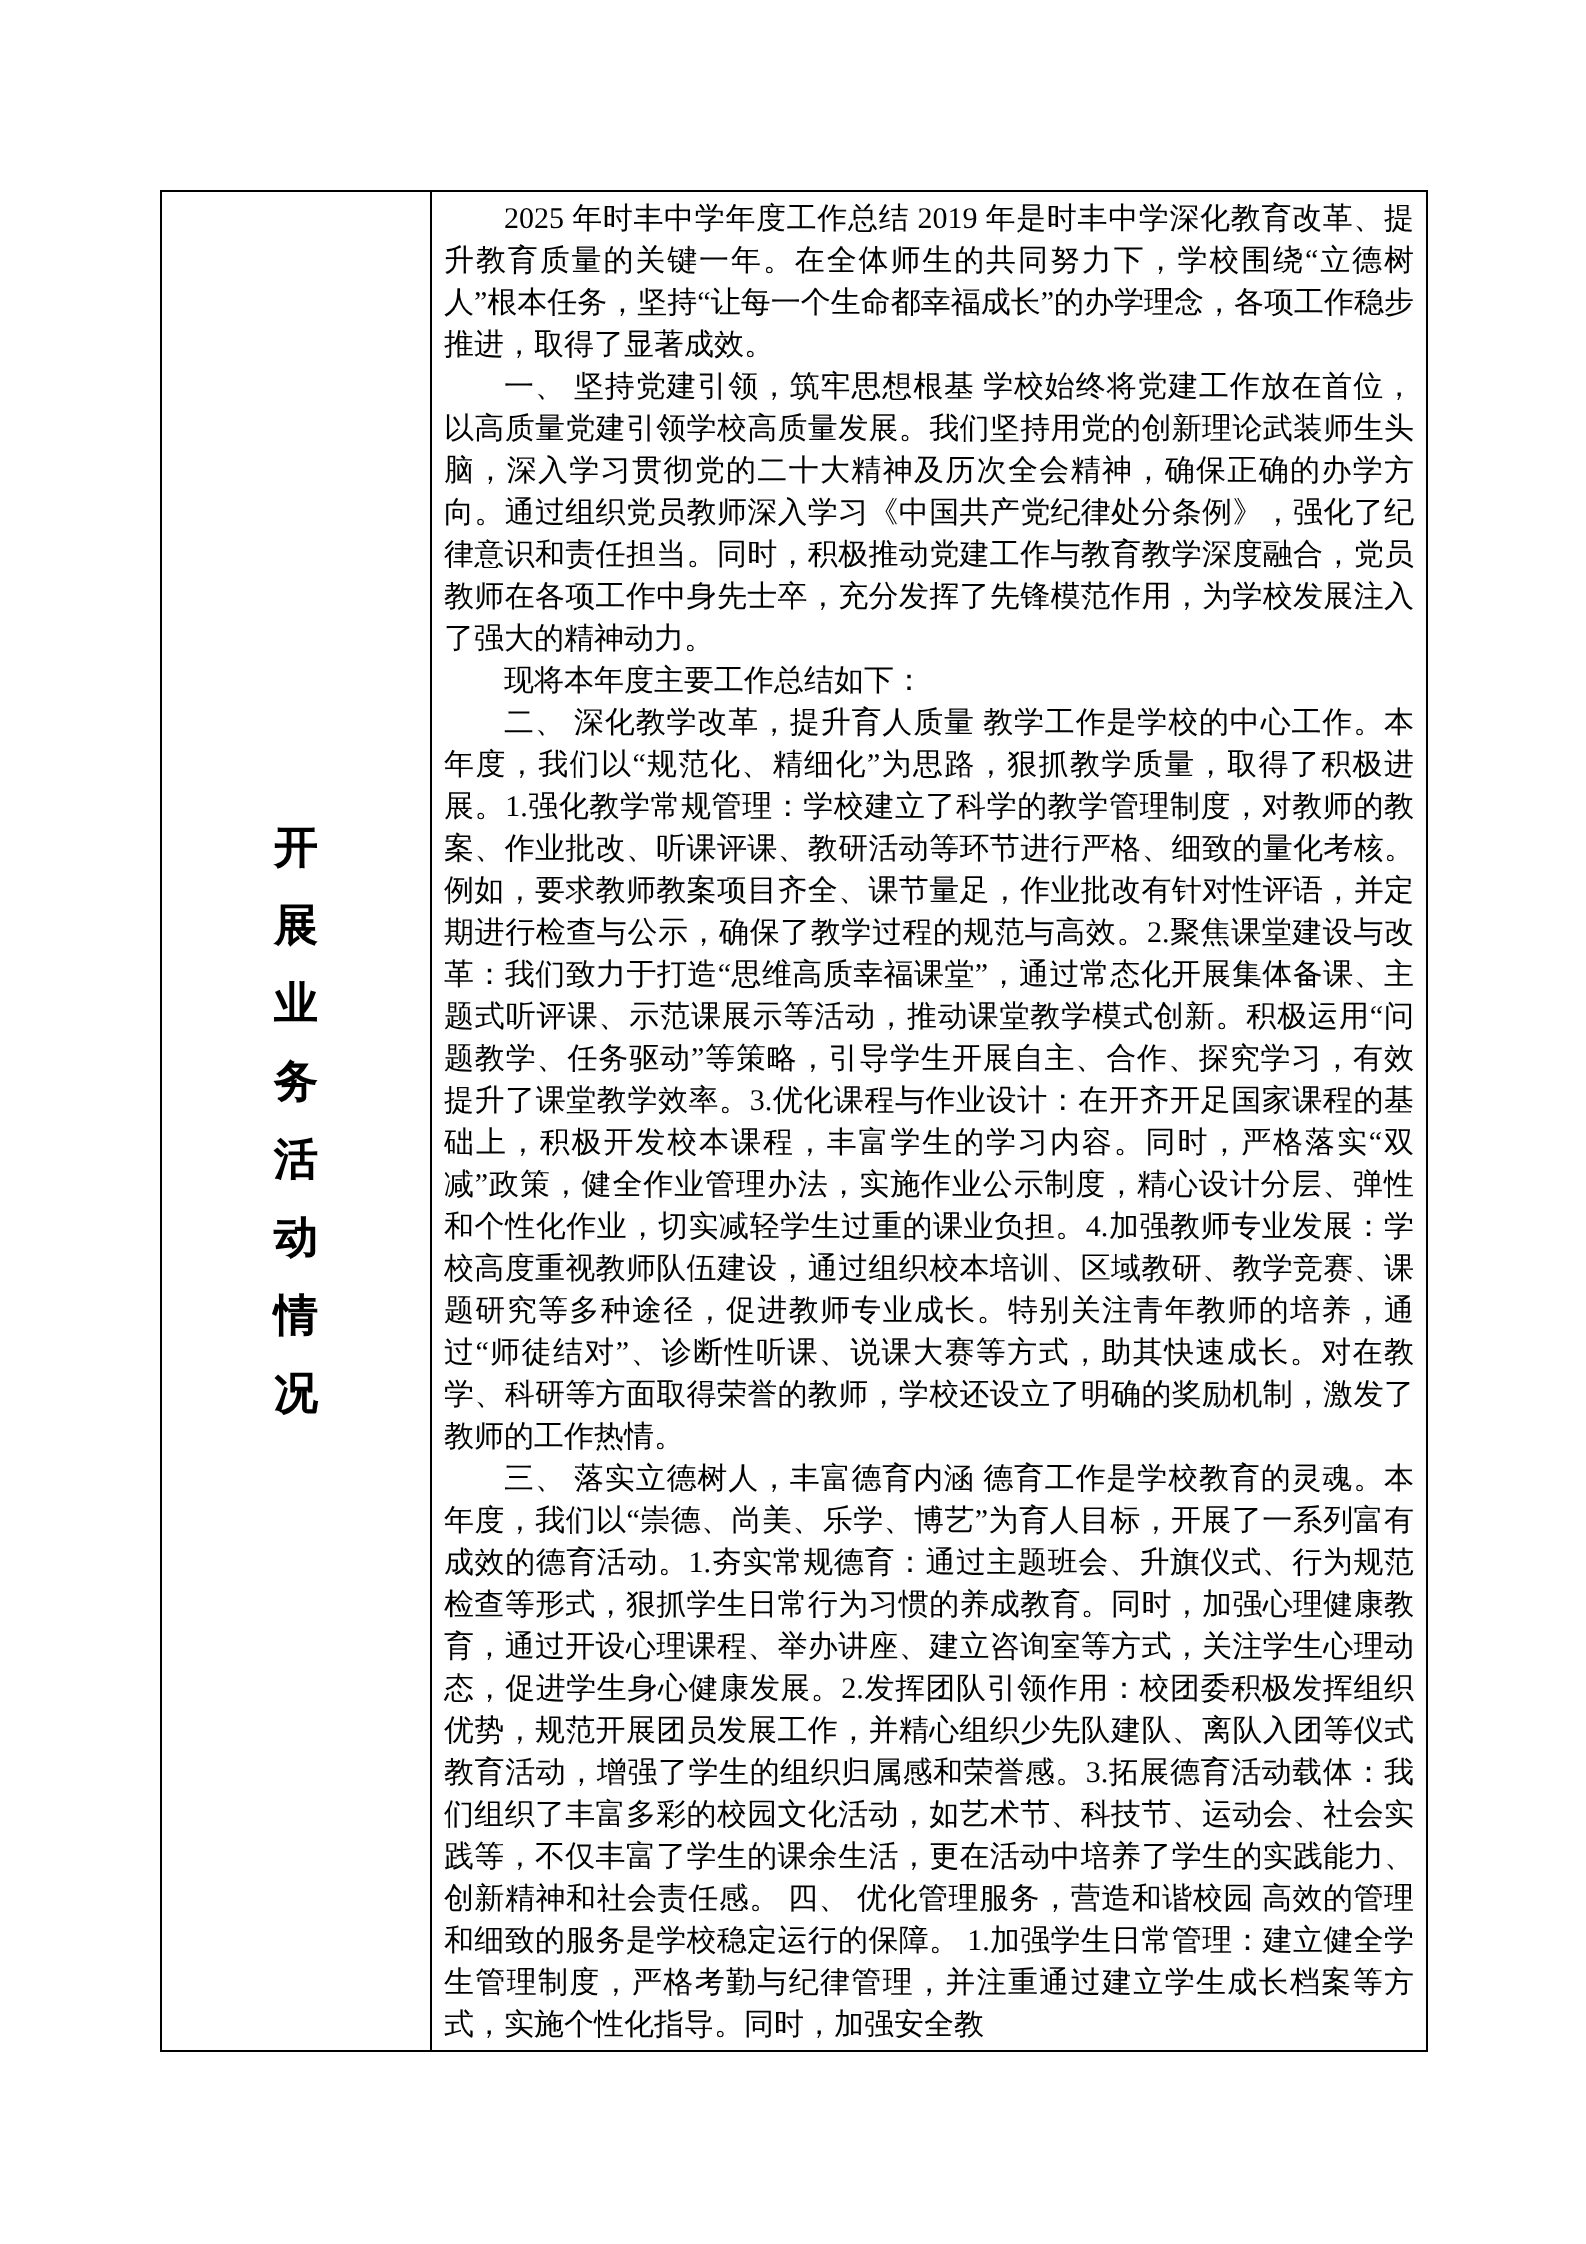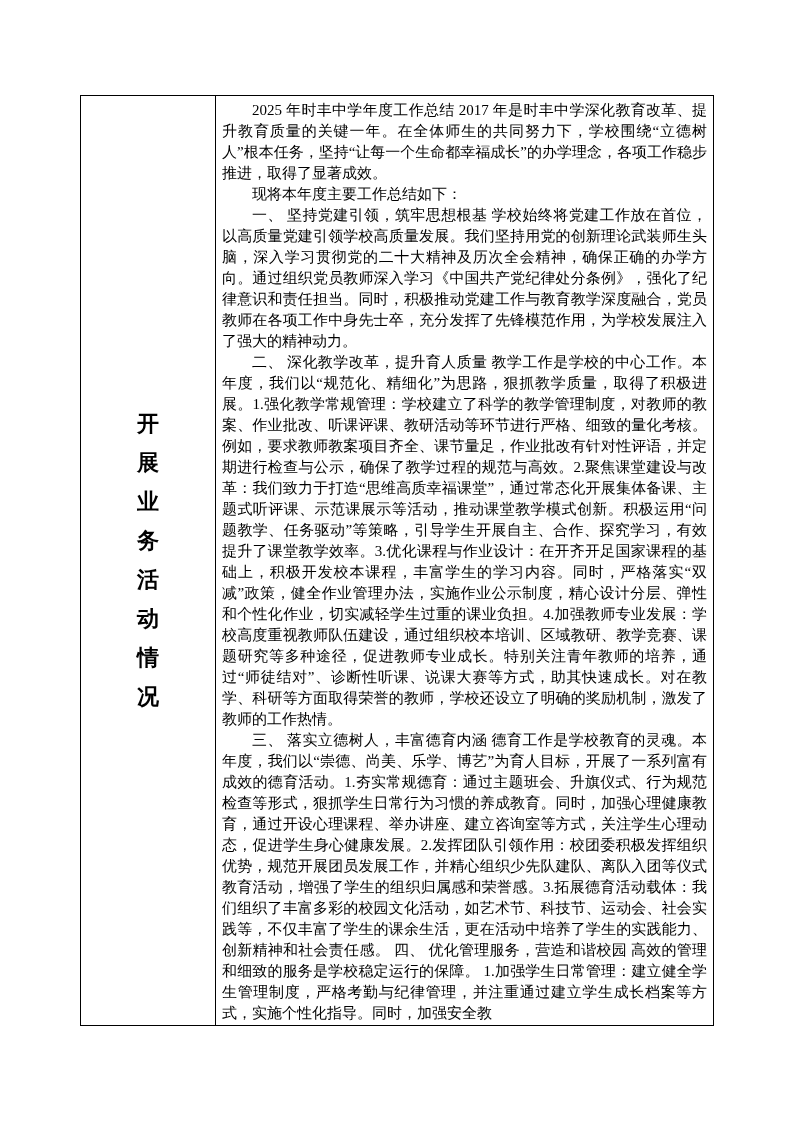--- a/index.html
+++ b/index.html
@@ -75,21 +75,21 @@
         <span>业</span>
         <span>务</span>
         <span>活</span>
         <span>动</span>
         <span>情</span>
         <span>况</span>
       </div>
     </div>
 
     <div class="content-cell">
-      <p>2025 年时丰中学年度工作总结 2017 年是时丰中学深化教育改革、提升教育质量的关键一年。在全体师生的共同努力下，学校围绕“立德树人”根本任务，坚持“让每一个生命都幸福成长”的办学理念，各项工作稳步推进，取得了显著成效。</p>
+      <p>2025 年时丰中学年度工作总结 2019 年是时丰中学深化教育改革、提升教育质量的关键一年。在全体师生的共同努力下，学校围绕“立德树人”根本任务，坚持“让每一个生命都幸福成长”的办学理念，各项工作稳步推进，取得了显著成效。</p>
+      <p>一、 坚持党建引领，筑牢思想根基  学校始终将党建工作放在首位，以高质量党建引领学校高质量发展。我们坚持用党的创新理论武装师生头脑，深入学习贯彻党的二十大精神及历次全会精神，确保正确的办学方向。通过组织党员教师深入学习《中国共产党纪律处分条例》，强化了纪律意识和责任担当。同时，积极推动党建工作与教育教学深度融合，党员教师在各项工作中身先士卒，充分发挥了先锋模范作用，为学校发展注入了强大的精神动力。</p>
       <p>现将本年度主要工作总结如下：</p>
-      <p>一、 坚持党建引领，筑牢思想根基  学校始终将党建工作放在首位，以高质量党建引领学校高质量发展。我们坚持用党的创新理论武装师生头脑，深入学习贯彻党的二十大精神及历次全会精神，确保正确的办学方向。通过组织党员教师深入学习《中国共产党纪律处分条例》，强化了纪律意识和责任担当。同时，积极推动党建工作与教育教学深度融合，党员教师在各项工作中身先士卒，充分发挥了先锋模范作用，为学校发展注入了强大的精神动力。</p>
       <p>二、 深化教学改革，提升育人质量  教学工作是学校的中心工作。本年度，我们以“规范化、精细化”为思路，狠抓教学质量，取得了积极进展。1.强化教学常规管理：学校建立了科学的教学管理制度，对教师的教案、作业批改、听课评课、教研活动等环节进行严格、细致的量化考核。例如，要求教师教案项目齐全、课节量足，作业批改有针对性评语，并定期进行检查与公示，确保了教学过程的规范与高效。2.聚焦课堂建设与改革：我们致力于打造“思维高质幸福课堂”，通过常态化开展集体备课、主题式听评课、示范课展示等活动，推动课堂教学模式创新。积极运用“问题教学、任务驱动”等策略，引导学生开展自主、合作、探究学习，有效提升了课堂教学效率。3.优化课程与作业设计：在开齐开足国家课程的基础上，积极开发校本课程，丰富学生的学习内容。同时，严格落实“双减”政策，健全作业管理办法，实施作业公示制度，精心设计分层、弹性和个性化作业，切实减轻学生过重的课业负担。4.加强教师专业发展：学校高度重视教师队伍建设，通过组织校本培训、区域教研、教学竞赛、课题研究等多种途径，促进教师专业成长。特别关注青年教师的培养，通过“师徒结对”、诊断性听课、说课大赛等方式，助其快速成长。对在教学、科研等方面取得荣誉的教师，学校还设立了明确的奖励机制，激发了教师的工作热情。</p>
       <p>三、 落实立德树人，丰富德育内涵  德育工作是学校教育的灵魂。本年度，我们以“崇德、尚美、乐学、博艺”为育人目标，开展了一系列富有成效的德育活动。1.夯实常规德育：通过主题班会、升旗仪式、行为规范检查等形式，狠抓学生日常行为习惯的养成教育。同时，加强心理健康教育，通过开设心理课程、举办讲座、建立咨询室等方式，关注学生心理动态，促进学生身心健康发展。2.发挥团队引领作用：校团委积极发挥组织优势，规范开展团员发展工作，并精心组织少先队建队、离队入团等仪式教育活动，增强了学生的组织归属感和荣誉感。3.拓展德育活动载体：我们组织了丰富多彩的校园文化活动，如艺术节、科技节、运动会、社会实践等，不仅丰富了学生的课余生活，更在活动中培养了学生的实践能力、创新精神和社会责任感。 四、 优化管理服务，营造和谐校园  高效的管理和细致的服务是学校稳定运行的保障。 1.加强学生日常管理：建立健全学生管理制度，严格考勤与纪律管理，并注重通过建立学生成长档案等方式，实施个性化指导。同时，加强安全教</p>
     </div>
 
   </div>
 </div>
 
 </body></html>

